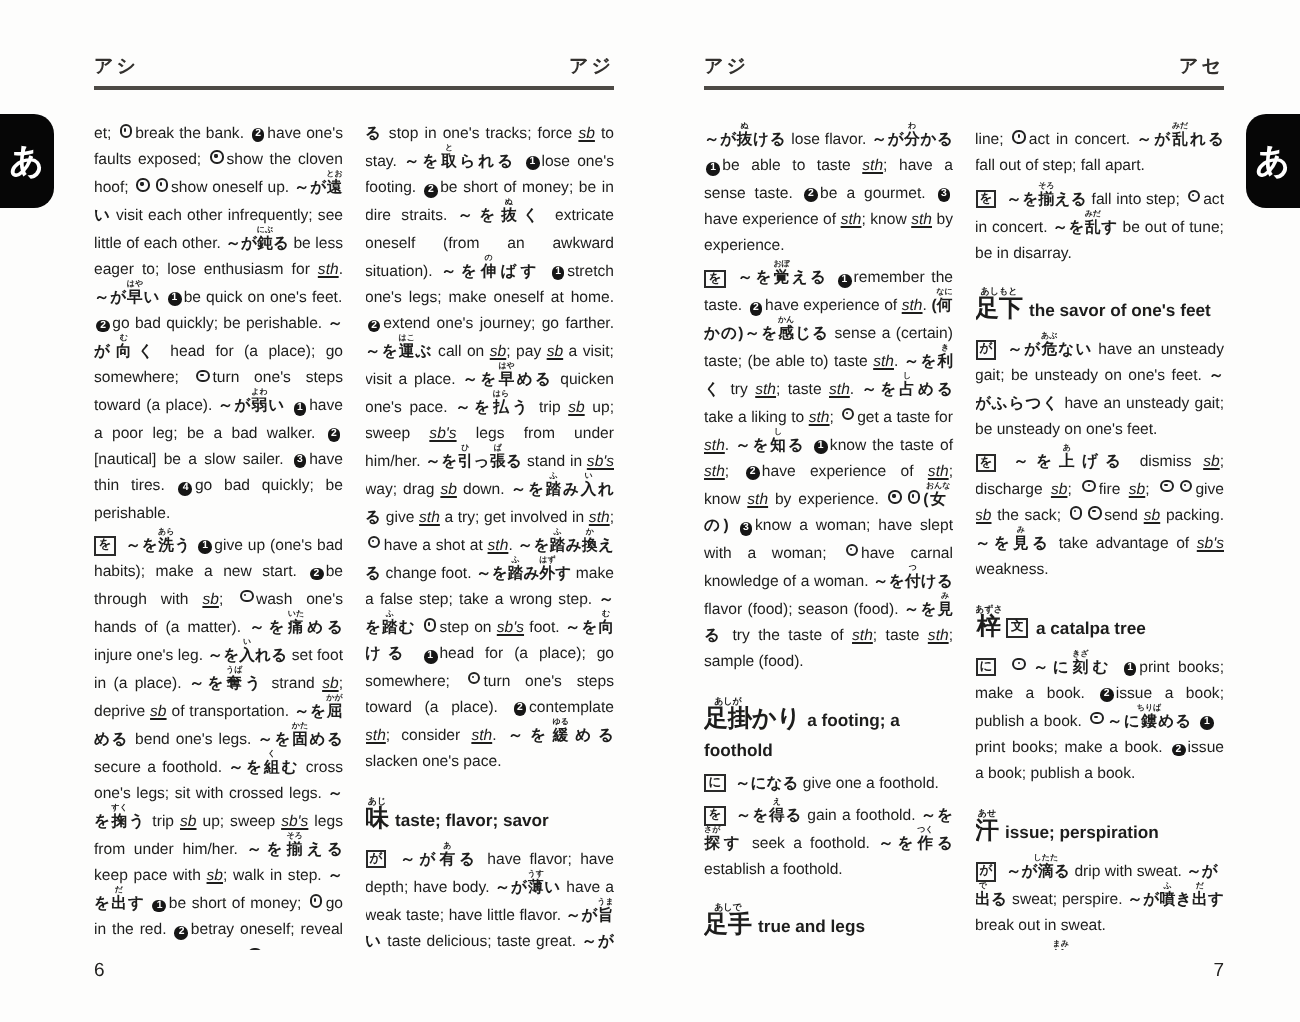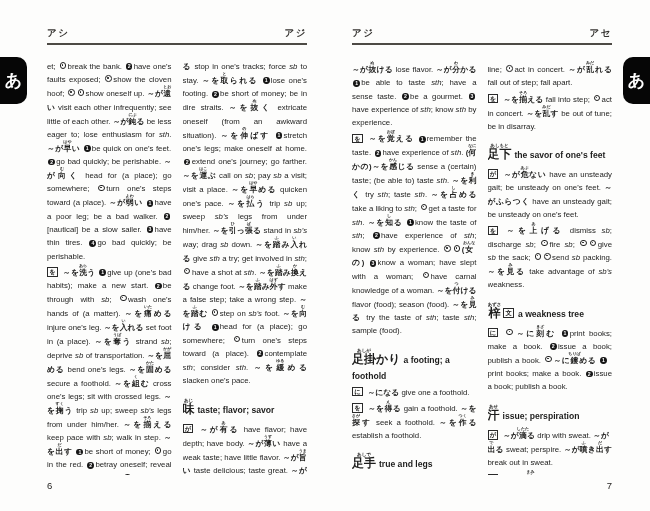--- a/index.html
+++ b/index.html
@@ -15,21 +15,21 @@
   .inner{position:absolute;top:0;bottom:0;}
   .page-left  .inner{left:47px;width:260px;}
   .page-right .inner{left:27px;width:260px;}
   .phead{position:absolute;top:27px;left:0;right:0;display:flex;justify-content:space-between;
          font-size:9.5px;font-weight:bold;letter-spacing:1.5px;color:#33312e;}
   .rule{position:absolute;top:43px;left:0;right:0;height:2px;background:#4d4a45;}
   .cols{position:absolute;top:60px;left:0;right:0;bottom:36px;display:flex;gap:11px;overflow:hidden;}
   .col{flex:1 1 0;overflow:hidden;}
   .tx{margin:0;font-size:7.8px;line-height:13.3px;text-align:justify;}
   .tx b{font-weight:bold;}
-  i{font-style:italic;}
+  i{font-style:italic;text-decoration:underline;}
   ruby{ruby-align:center;}
   rt{font-size:4px;line-height:4px;color:#1d1d1c;}
   .entry{margin:10px 0 3px 0;line-height:14px;}
   .hw{font-size:12px;font-weight:bold;}
   .hw rt{font-size:4.5px;}
   .egloss{font-size:8.6px;font-weight:bold;margin-left:3px;}
   .pbox{display:inline-block;border:0.8px solid #2a2a2a;font-size:6.3px;line-height:7.6px;
         padding:0 1.2px;margin-right:2.5px;vertical-align:0.8px;font-weight:bold;color:#1d1d1c;}
   .lbl{margin:0 1px 0 2px;vertical-align:1.5px;}
   .sn{display:inline-block;width:6.8px;height:6.8px;border-radius:50%;background:#161616;color:#fff;
@@ -88,21 +88,21 @@
             <p class="tx"><span class="pbox">を</span> <b>～を<ruby>得<rt>え</rt></ruby>る</b> gain a foothold. <b>～を<ruby>探<rt>さが</rt></ruby>す</b> seek a foothold. <b>～を<ruby>作<rt>つく</rt></ruby>る</b> establish a foothold.</p>
             <div class="entry"><span class="hw"><ruby>足手<rt>あしで</rt></ruby></span><span class="egloss">true and legs</span></div>
             <p class="tx">  exert oneself (on behalf of /); be busily engaged in .</p>
           </div>
         <div class="col">
             <p class="tx">line; <span class="mk"></span>act in concert. <b>～が<ruby>乱<rt>みだ</rt></ruby>れる</b> fall out of step; fall apart.</p>
             <p class="tx"><span class="pbox">を</span> <b>～を<ruby>揃<rt>そろ</rt></ruby>える</b> fall into step; <span class="mk"></span>act in concert. <b>～を<ruby>乱<rt>みだ</rt></ruby>す</b> be out of tune; be in disarray.</p>
             <div class="entry"><span class="hw"><ruby>足下<rt>あしもと</rt></ruby></span><span class="egloss">the savor of one's feet</span></div>
             <p class="tx"><span class="pbox">が</span> <b>～が<ruby>危<rt>あぶ</rt></ruby>ない</b> have an unsteady gait; be unsteady on one's feet. <b>～がふらつく</b> have an unsteady gait; be unsteady on one's feet.</p>
             <p class="tx"><span class="pbox">を</span> <b>～を<ruby>上<rt>あ</rt></ruby>げる</b> dismiss <i>sb</i>; discharge <i>sb</i>; <span class="mk"></span>fire <i>sb</i>; <span class="mk"></span><span class="mk"></span>give <i>sb</i> the sack; <span class="mk"></span><span class="mk"></span>send <i>sb</i> packing. <b>～を<ruby>見<rt>み</rt></ruby>る</b> take advantage of <i>sb's</i> weakness.</p>
-            <div class="entry"><span class="hw"><ruby>梓<rt>あずさ</rt></ruby></span><span class="pbox lbl">文</span><span class="egloss">a weakness tree</span></div>
+            <div class="entry"><span class="hw"><ruby>梓<rt>あずさ</rt></ruby></span><span class="pbox lbl">文</span><span class="egloss">a catalpa tree</span></div>
             <p class="tx"><span class="pbox">に</span> <span class="mk"></span><b>～に<ruby>刻<rt>きざ</rt></ruby>む</b> <span class="sn">1</span>print books; make a book. <span class="sn">2</span>issue a book; publish a book. <span class="mk"></span><b>～に<ruby>鏤<rt>ちりば</rt></ruby>める</b> <span class="sn">1</span>print books; make a book. <span class="sn">2</span>issue a book; publish a book.</p>
             <div class="entry"><span class="hw"><ruby>汗<rt>あせ</rt></ruby></span><span class="egloss">issue; perspiration</span></div>
             <p class="tx"><span class="pbox">が</span> <b>～が<ruby>滴<rt>したた</rt></ruby>る</b> drip with sweat. <b>～が<ruby>出<rt>で</rt></ruby>る</b> sweat; perspire. <b>～が<ruby>噴<rt>ふ</rt></ruby>き<ruby>出<rt>だ</rt></ruby>す</b> break out in sweat.</p>
             <p class="tx"><span class="pbox">に</span> <b>～に<ruby>塗<rt>まみ</rt></ruby>れる</b> be soaked in sweat.  sweat profusely. be anxious; be nervous.</p>
           </div>
       </div>
       <div class="pnum pnum-right">7</div>
     </div>
   </div>
 

